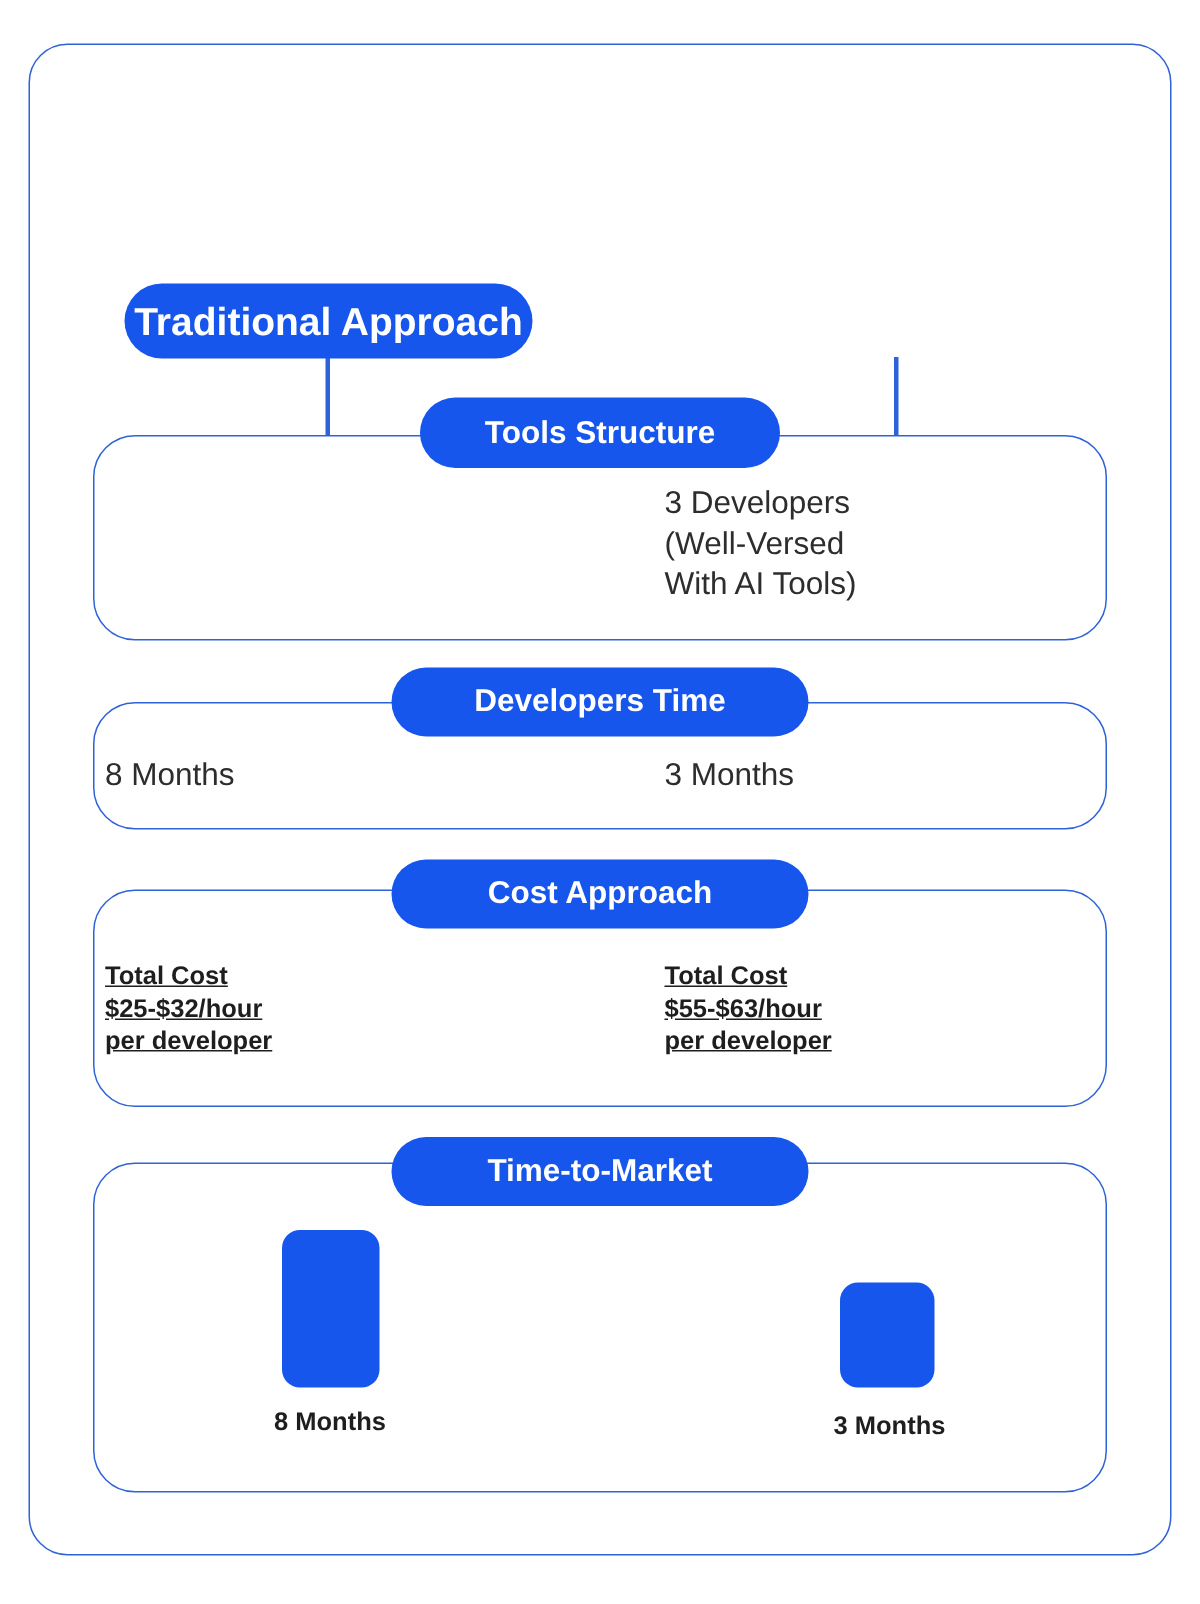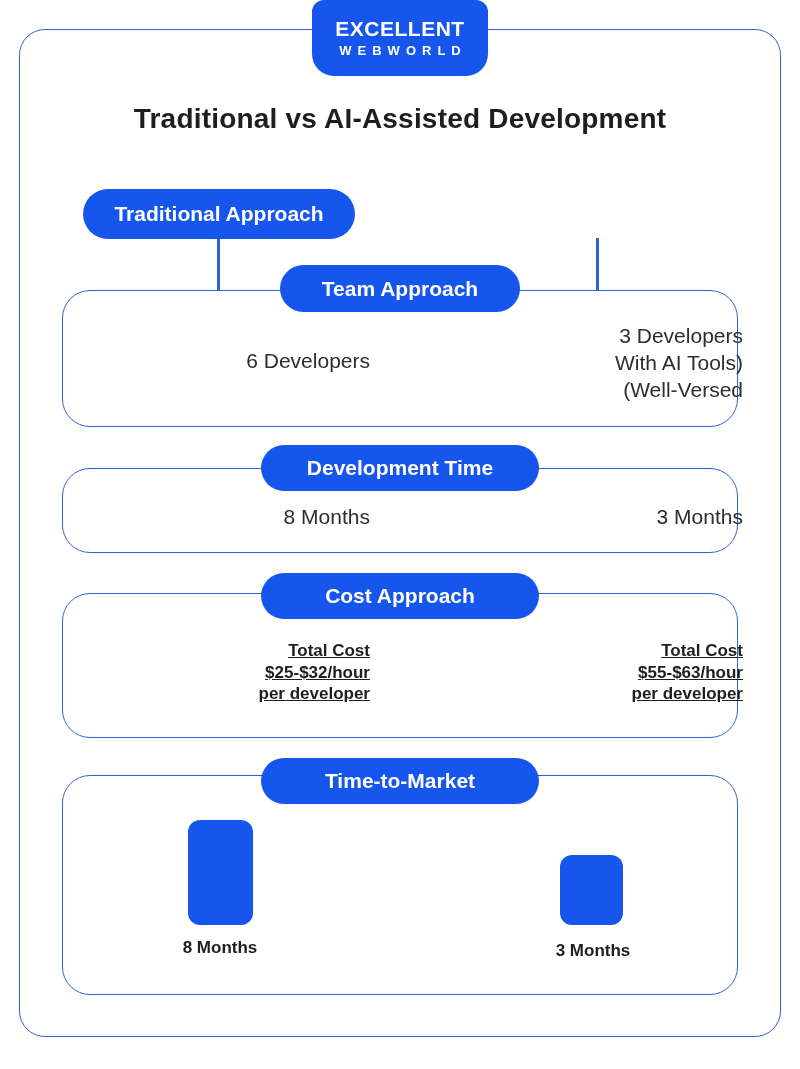--- a/index.html
+++ b/index.html
@@ -38,21 +38,21 @@
   .page-title{
     position:absolute;left:0;top:103px;width:800px;text-align:center;
     font-size:28px;font-weight:bold;color:var(--text-dark);letter-spacing:0.2px;
   }
 
   
   .pill{
     position:absolute;background:var(--brand-blue);color:#fff;font-weight:bold;
     display:flex;align-items:center;justify-content:center;z-index:4;
   }
-  .pill-approach{width:272px;height:50px;top:189px;border-radius:26px;font-size:21px;}
+  .pill-approach{width:272px;height:50px;top:189px;border-radius:26px;font-size:26px;}
   .pill-traditional{left:83px;}
   .pill-ai{left:458px;}
   .pill-section{width:278px;height:46px;left:261px;border-radius:24px;font-size:21px;}
   .pill-team{left:280px;width:240px;height:47px;top:265px;}
   .pill-devtime{top:445px;}
   .pill-cost{top:573px;}
   .pill-ttm{top:758px;}
 
   
   .connector{position:absolute;width:2.5px;background:var(--border-blue);z-index:1;}
@@ -63,21 +63,21 @@
   .sbox{
     position:absolute;left:62px;width:676px;background:#fff;
     border:1.5px solid var(--border-blue);border-radius:28px;z-index:2;
   }
   .box-team{top:290px;height:137px;}
   .box-devtime{top:468px;height:85px;}
   .box-cost{top:593px;height:145px;}
   .box-ttm{top:775px;height:220px;}
 
   
-  .cell{position:absolute;width:300px;text-align:right;color:var(--text-body);z-index:3;}
+  .cell{position:absolute;width:300px;text-align:left;color:var(--text-body);z-index:3;}
   .cell-left{left:70px;}
   .cell-right{left:443px;}
   .cell-lg{font-size:21px;line-height:27px;}
   .cell-bold{font-size:17px;line-height:21.5px;font-weight:bold;color:var(--text-dark);}
   .team-left{top:347px;}
   .team-right{top:322px;}
   .dev-left,.dev-right{top:503px;}
   .cost-left,.cost-right{top:640px;text-decoration:underline;}
 
   
@@ -88,43 +88,37 @@
   .ttm-label-left{left:70px;top:938px;}
   .ttm-label-right{left:443px;top:941px;}
 </style>
 </head>
 <body>
 
 <div class="canvas">
 
   <div class="frame"></div>
 
-  <div class="brand-badge">
-    <div class="brand-name">EXCELLENT</div>
-    <div class="brand-subname">WEBWORLD</div>
-  </div>
 
-  <h1 class="page-title">Traditional vs AI-Assisted Development</h1>
 
   <div class="pill pill-approach pill-traditional">Traditional Approach</div>
 
   <div class="connector connector-left"></div>
   <div class="connector connector-right"></div>
 
   <div class="sbox box-team"></div>
-  <div class="pill pill-section pill-team">Team Approach</div>
-  <div class="cell cell-left cell-lg team-left">6 Developers</div>
+  <div class="pill pill-section pill-team">Tools Structure</div>
   <div class="cell cell-right cell-lg team-right">
     <div>3 Developers</div>
+    <div>(Well-Versed</div>
     <div>With AI Tools)</div>
-    <div>(Well-Versed</div>
   </div>
 
   <div class="sbox box-devtime"></div>
-  <div class="pill pill-section pill-devtime">Development Time</div>
+  <div class="pill pill-section pill-devtime">Developers Time</div>
   <div class="cell cell-left cell-lg dev-left">8 Months</div>
   <div class="cell cell-right cell-lg dev-right">3 Months</div>
 
   <div class="sbox box-cost"></div>
   <div class="pill pill-section pill-cost">Cost Approach</div>
   <div class="cell cell-left cell-bold cost-left">
     <div>Total Cost</div>
     <div>$25-$32/hour</div>
     <div>per developer</div>
   </div>

